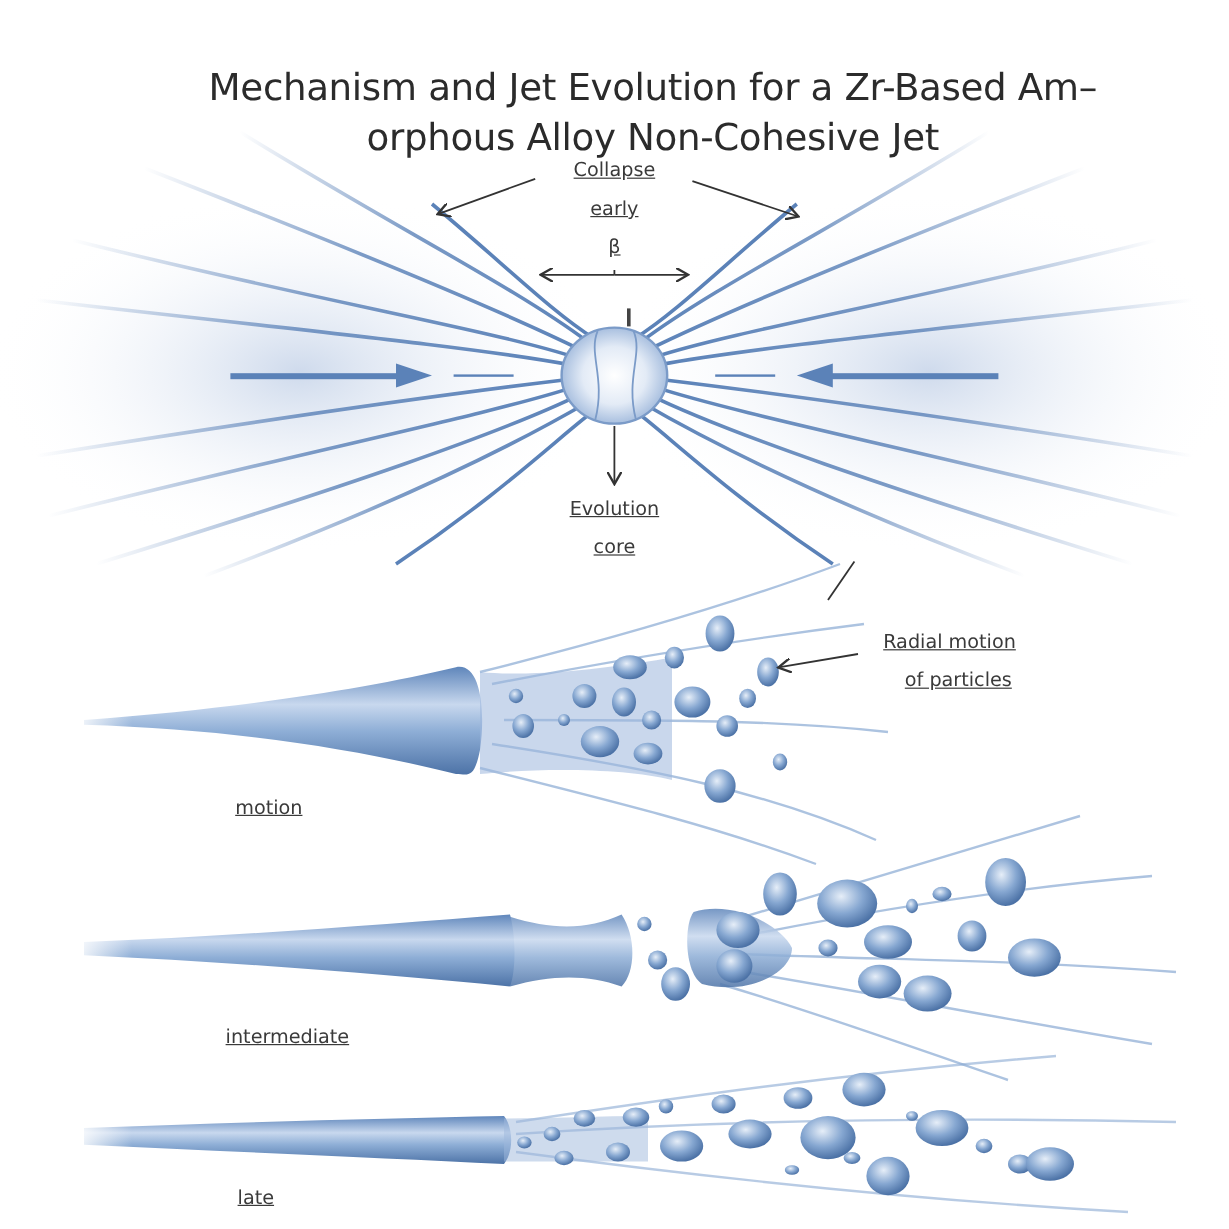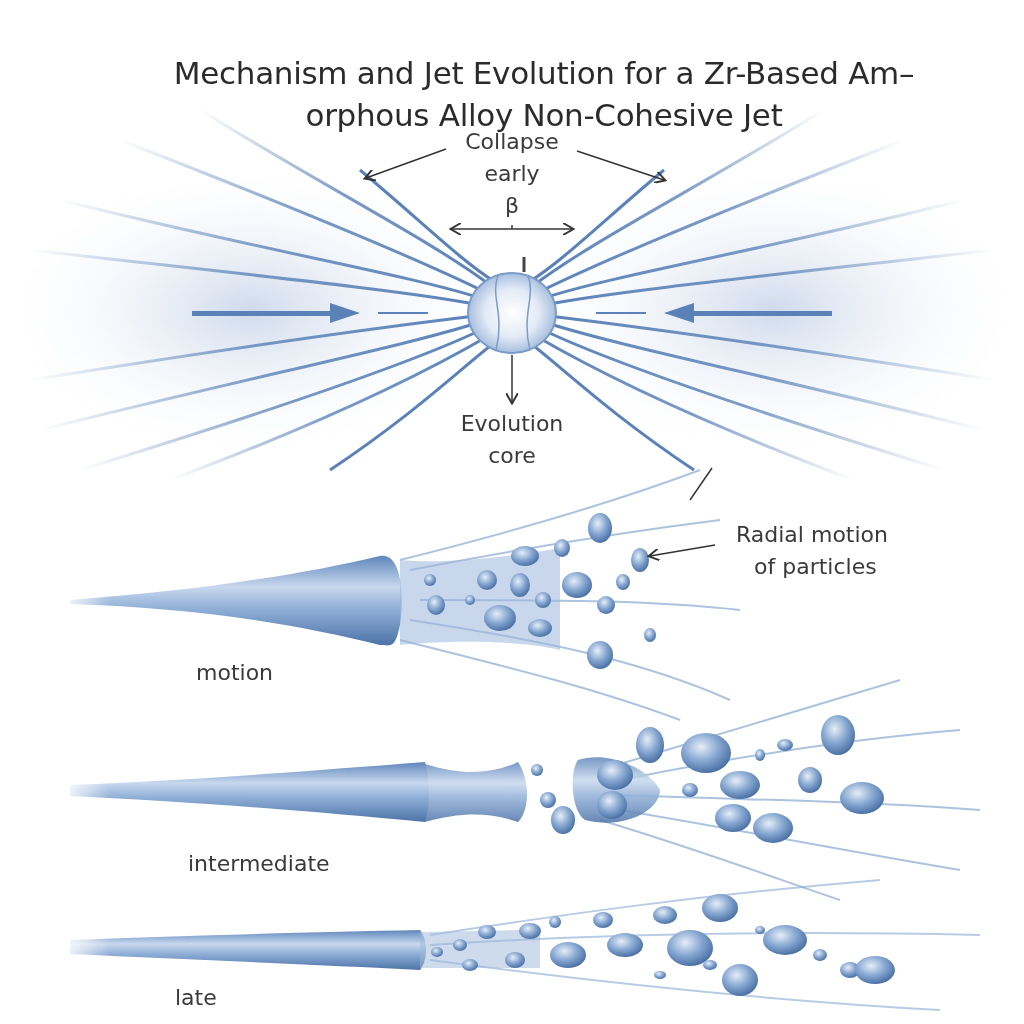--- a/index.html
+++ b/index.html
@@ -1,18 +1,18 @@
 <!DOCTYPE html>
 <html><head>
 <meta charset="utf-8">
 <style>
   html, body { margin:0; padding:0; background:#ffffff; }
   body { width:1024px; height:1024px; position:relative; overflow:hidden; font-family:"DejaVu Sans", sans-serif; color:#333; }
   .title { position:absolute; left:0; top:52px; width:1024px; text-align:center; font-size:31px; line-height:42px; color:#2b2b2b; letter-spacing:-0.3px;margin-left:32px; }
-  .lbl { position:absolute; color:#3a3a3a; font-size:22px; line-height:32px; text-align:center; }
+  .lbl { position:absolute; color:#3a3a3a; font-size:16px; line-height:32px; text-align:center;text-decoration:underline; }
   svg.art { position:absolute; left:0; top:0; }
 </style>
 </head>
 <body>
 
 <div class="title">
   <div>Mechanism and Jet Evolution for a Zr-Based Am–</div>
   <div>orphous Alloy Non-Cohesive Jet</div>
 </div>
 
@@ -230,13 +230,13 @@
   <div>core</div>
 </div>
 
 <div class="lbl" style="left:736px; top:519px; width:200px; text-align:left;">
   <div>Radial motion</div>
   <div style="padding-left:18px;">of particles</div>
 </div>
 
 <div class="lbl" style="left:196px; top:657px; text-align:left;">motion</div>
 <div class="lbl" style="left:188px; top:848px; text-align:right;">intermediate</div>
-<div class="lbl" style="left:175px; top:982px; text-align:left;">late</div>
+<div class="lbl" style="left:198px; top:982px; text-align:left;">late</div>
 
 </body></html>

